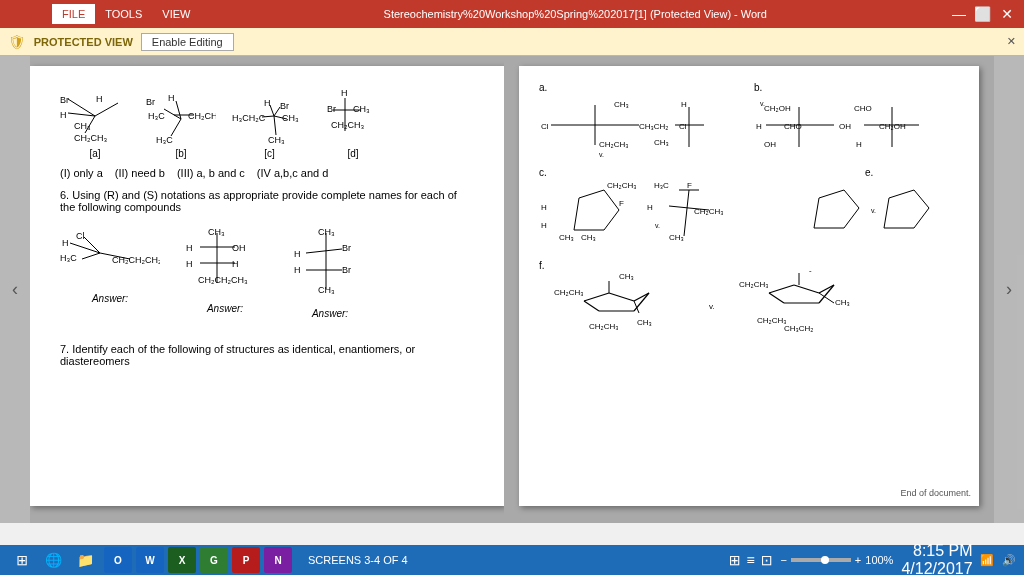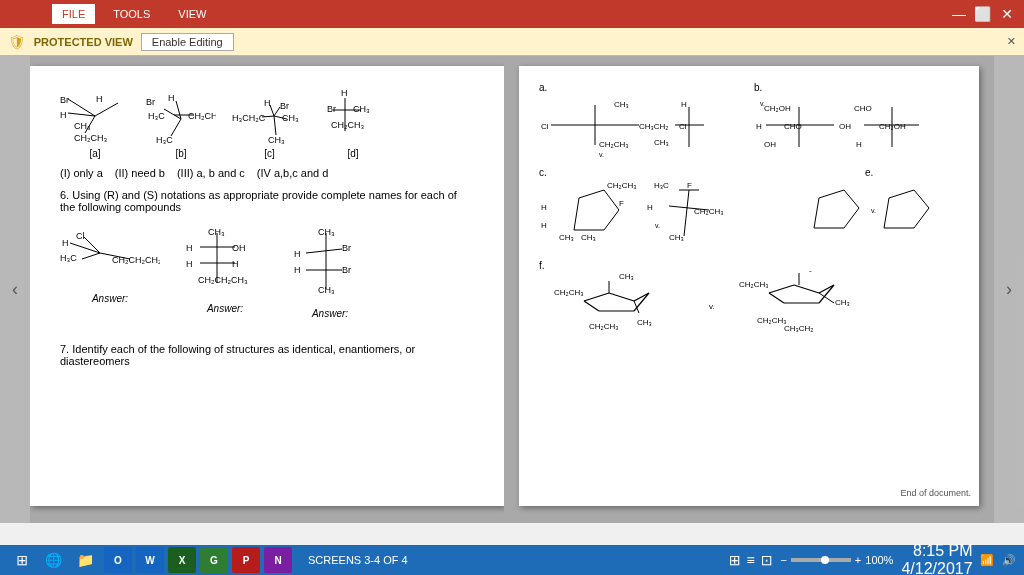--- a/index.html
+++ b/index.html
@@ -8,21 +8,21 @@
     
     #title-bar {
       background: #c0392b;
       height: 28px;
       display: flex;
       align-items: center;
       justify-content: space-between;
       padding: 0 8px;
       color: white;
     }
-    #title-bar .left-tabs { display: flex; gap: 8px; padding-left: 44px; }
+    #title-bar .left-tabs { display: flex; gap: 0; padding-left: 44px; }
     .ribbon-tab {
       padding: 4px 10px;
       font-size: 11px;
       color: white;
       cursor: pointer;
       background: transparent;
     }
     .ribbon-tab.active { background: white; color: #c0392b; }
     #title-center { flex: 1; text-align: center; font-size: 11px; color: white; }
     #title-controls { display: flex; gap: 6px; align-items: center; }
@@ -160,20 +160,21 @@
   </style>
 </head>
 <body>
 
 <div id="title-bar">
   <div class="left-tabs">
     <div class="ribbon-tab active">FILE</div>
     <div class="ribbon-tab">TOOLS</div>
     <div class="ribbon-tab">VIEW</div>
   </div>
+  <div id="title-center">Stereochemistry%20Workshop%20Spring%202017[1] (Protected View) - Word</div>
   <div id="title-controls">
     <span class="title-btn">—</span>
     <span class="title-btn">⬜</span>
     <span class="title-btn">✕</span>
   </div>
 </div>
 
 <div id="protected-bar">
   <span class="shield">🛡</span>
   <span class="label">PROTECTED VIEW</span>

